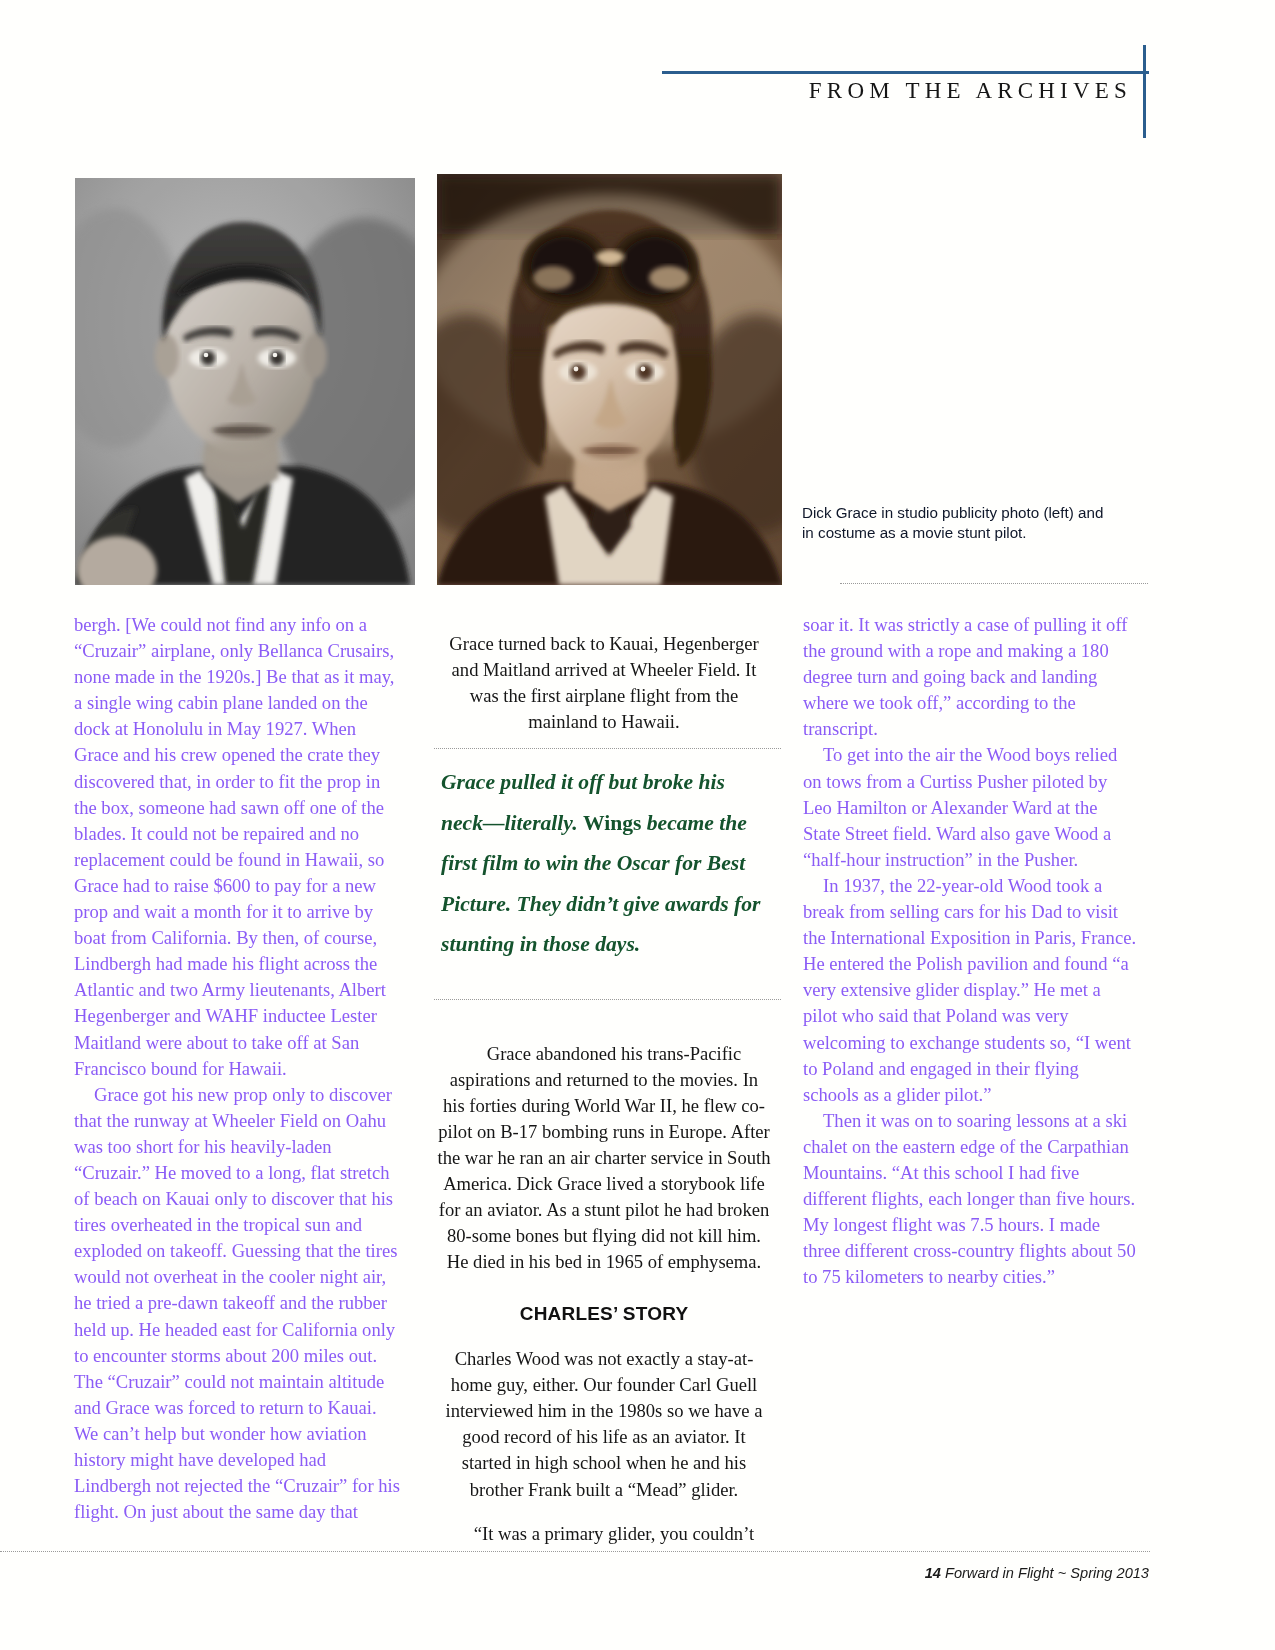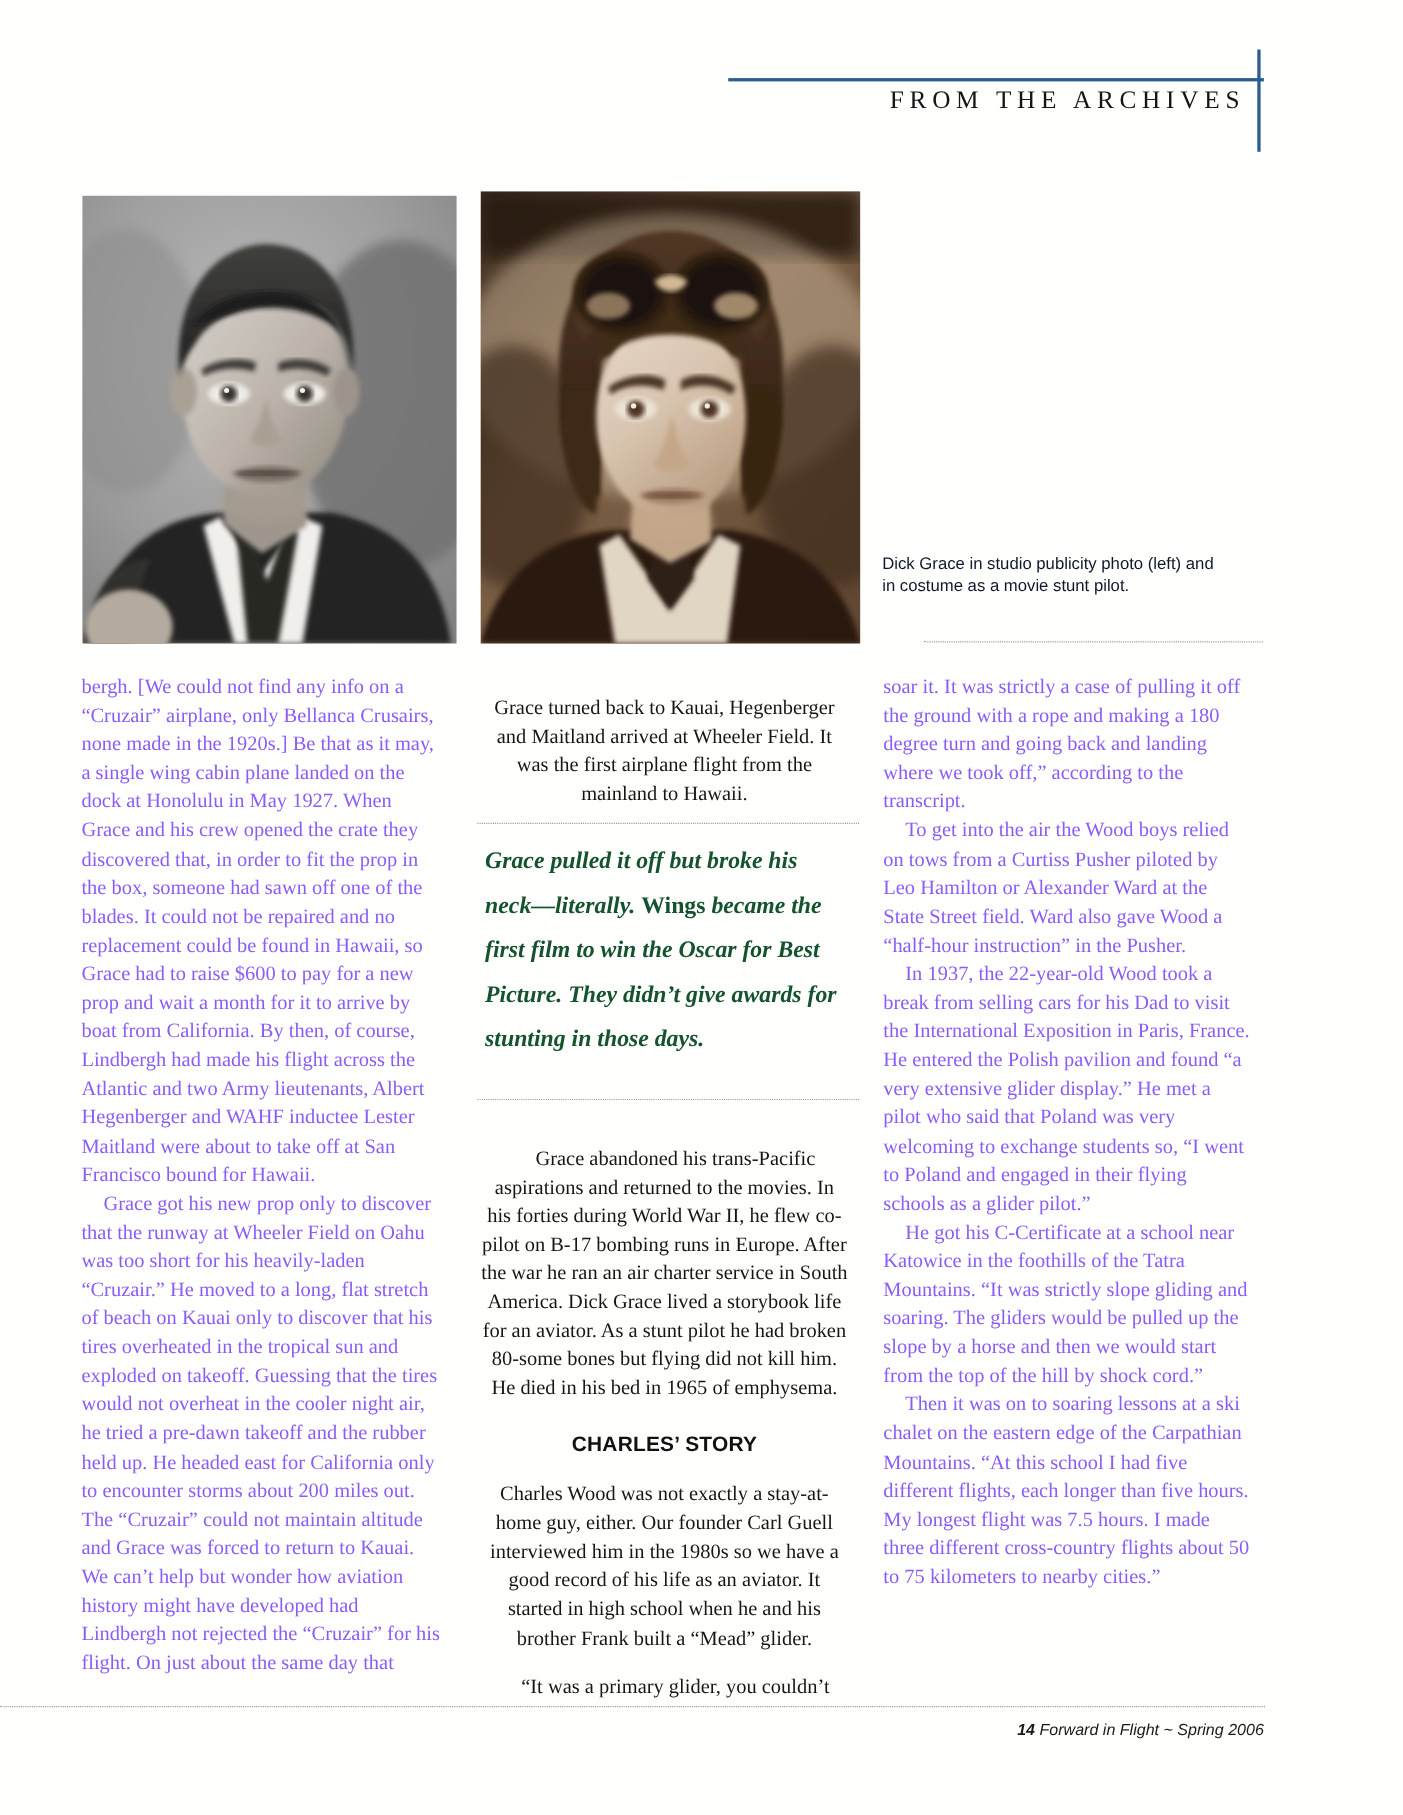--- a/index.html
+++ b/index.html
@@ -375,20 +375,19 @@
     <p style="text-indent:20px">Grace abandoned his trans-Pacific aspirations and returned to the movies. In his forties during World War II, he flew co-pilot on B-17 bombing runs in Europe. After the war he ran an air charter service in South America. Dick Grace lived a storybook life for an aviator. As a stunt pilot he had broken 80-some bones but flying did not kill him. He died in his bed in 1965 of emphysema.</p>
     <div class="section-head">CHARLES’ STORY</div>
     <p>Charles Wood was not exactly a stay-at-home guy, either. Our founder Carl Guell interviewed him in the 1980s so we have a good record of his life as an aviator. It started in high school when he and his brother Frank built a “Mead” glider.</p>
     <p>“It was a primary glider, you couldn’t</p>
   </div>
 
   <div class="col col-3">
     <p>soar it. It was strictly a case of pulling it off the ground with a rope and making a 180 degree turn and going back and landing where we took off,” according to the transcript.</p>
     <p>To get into the air the Wood boys relied on tows from a Curtiss Pusher piloted by Leo Hamilton or Alexander Ward at the State Street field. Ward also gave Wood a “half-hour instruction” in the Pusher.</p>
     <p>In 1937, the 22-year-old Wood took a break from selling cars for his Dad to visit the International Exposition in Paris, France. He entered the Polish pavilion and found “a very extensive glider display.” He met a pilot who said that Poland was very welcoming to exchange students so, “I went to Poland and engaged in their flying schools as a glider pilot.”</p>
-    <p>He got his C-Certificate at a school near Katowice in the foothills of the Tatra Mountains. “It was strictly slope gliding and soaring. The gliders would be pulled up the slope by a horse and then we would start from the top of the hill by shock cord.”</p>
     <p>Then it was on to soaring lessons at a ski chalet on the eastern edge of the Carpathian Mountains. “At this school I had five different flights, each longer than five hours. My longest flight was 7.5 hours. I made three different cross-country flights about 50 to 75 kilometers to nearby cities.”</p>
   </div>
 
   <div class="footer-rule"></div>
-  <div class="footer-text"><span class="pgnum">14</span><span> Forward in Flight ~ Spring 2006</span></div>
+  <div class="footer-text"><span class="pgnum">14</span><span> Forward in Flight ~ Spring 2013</span></div>
 
 </div>
 
 </body></html>

